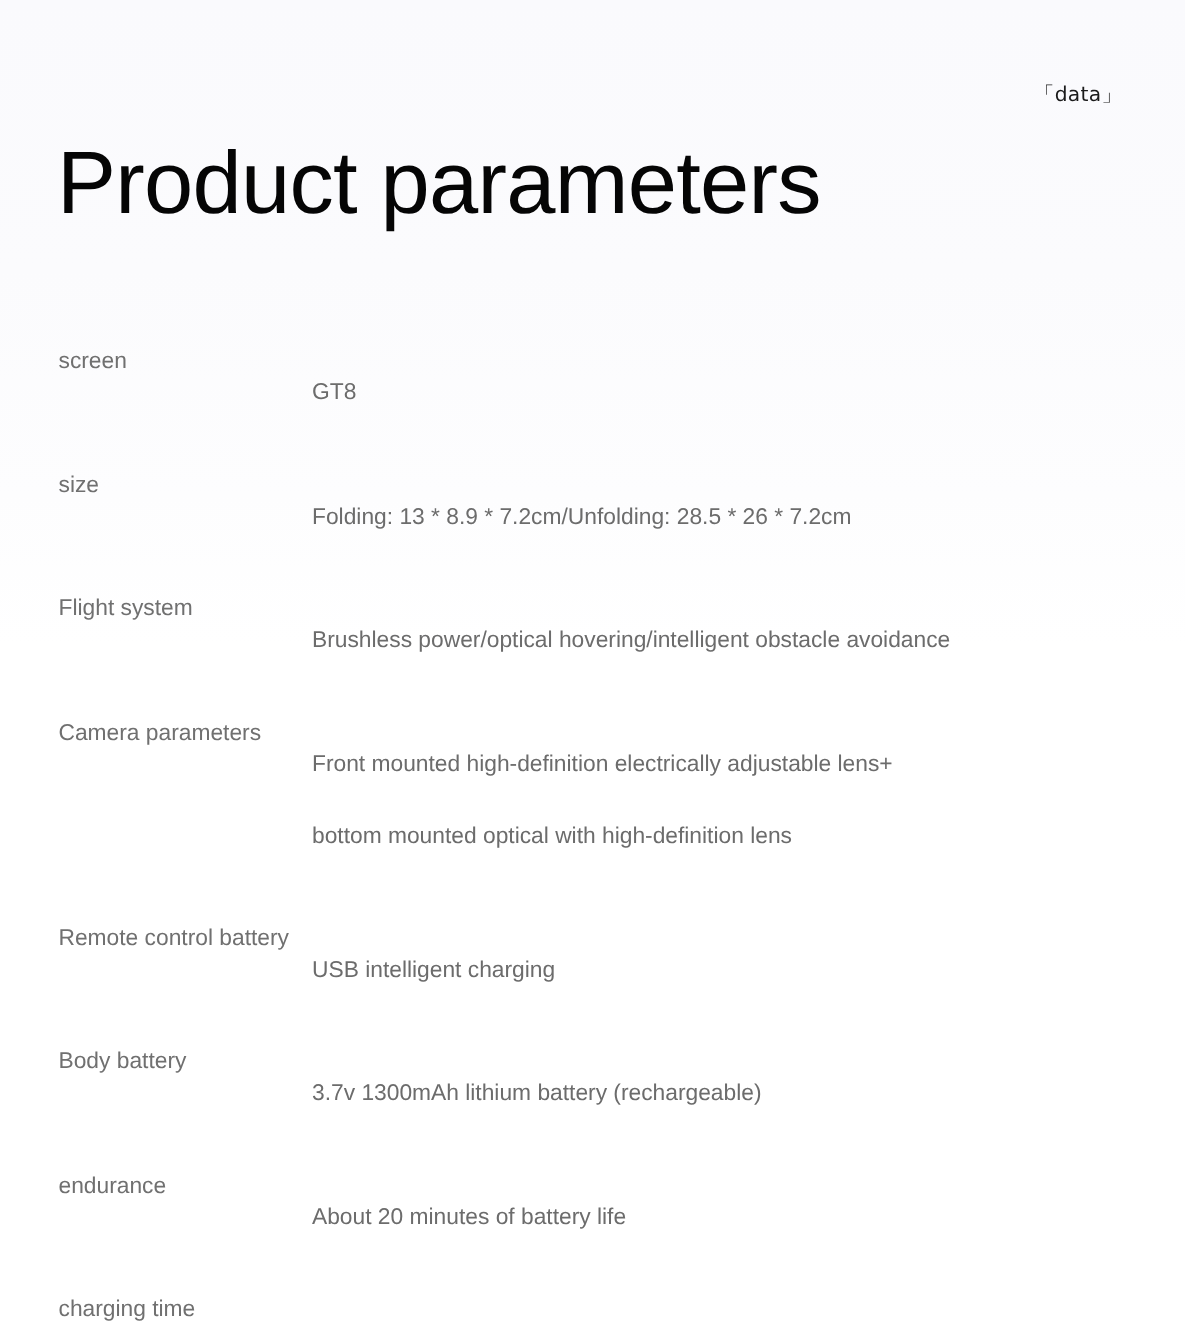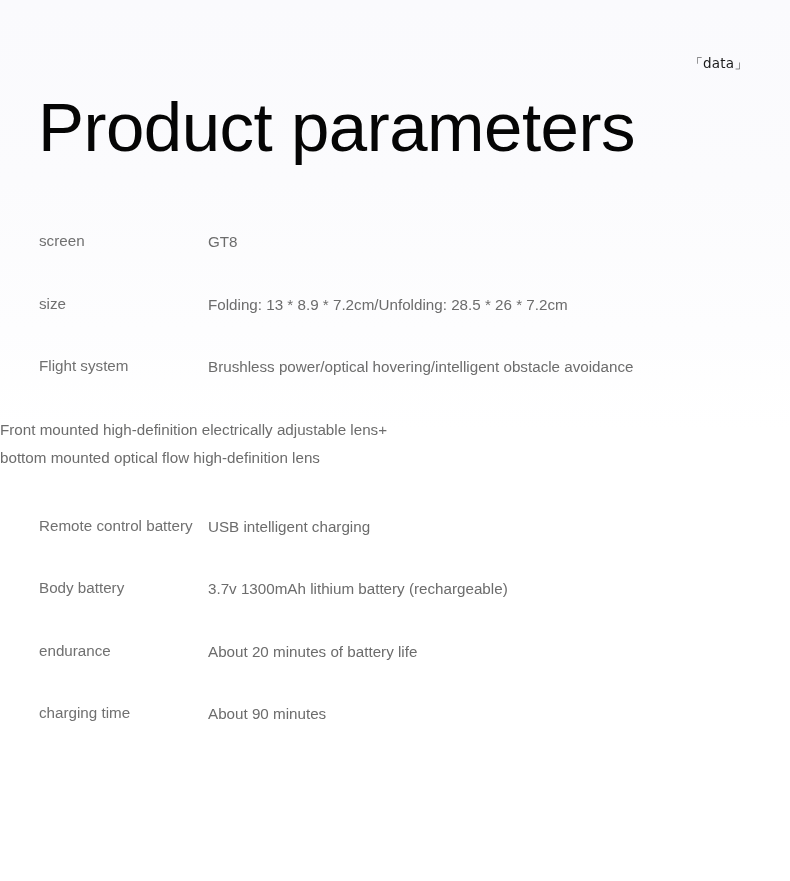--- a/index.html
+++ b/index.html
@@ -39,21 +39,21 @@
     color: #1b1b1b;
     white-space: nowrap;
     font-family: "DejaVu Sans", "Liberation Sans", sans-serif;
   }
 
   
   #title {
     position: absolute;
     left: 38px;
     top: 78px;
-    font-size: 69px;
+    font-size: 59px;
     line-height: 1;
     font-weight: 400;
     color: #050505;
     letter-spacing: -0.5px;
     white-space: nowrap;
     font-family: "Liberation Sans", sans-serif;
     margin-top: 15px;
   }
 
   
@@ -89,20 +89,21 @@
     flex: 1 1 auto;
     padding-right: 30px;
     box-sizing: border-box;
     font-size: 15.2px;
     line-height: 28.5px;
     color: #6c6c6c;
   }
   .spec-value .vline {
     display: block;
     white-space: nowrap;
+    margin-top: 20px;
   }
 </style>
 </head>
 <body>
 
 <div id="page">
 
   <div id="data-tag">「data」</div>
 
   <h1 id="title">Product parameters</h1>
@@ -120,23 +121,24 @@
           <span class="vline">Folding: 13 * 8.9 * 7.2cm/Unfolding: 28.5 * 26 * 7.2cm</span>
         </div>
       </div>
       <div class="spec-row">
         <div class="spec-label">Flight system</div>
         <div class="spec-value">
           <span class="vline">Brushless power/optical hovering/intelligent obstacle avoidance</span>
         </div>
       </div>
       <div class="spec-row wrapped">
+        <div class="spec-label">Camera parameters</div>
         <div class="spec-value">
           <span class="vline">Front mounted high-definition electrically adjustable lens+</span>
-          <span class="vline">bottom mounted optical flow high-definition lens</span>
+          <span class="vline">bottom mounted optical with high-definition lens</span>
         </div>
       </div>
       <div class="spec-row">
         <div class="spec-label">Remote control battery</div>
         <div class="spec-value">
           <span class="vline">USB intelligent charging</span>
         </div>
       </div>
       <div class="spec-row">
         <div class="spec-label">Body battery</div>

